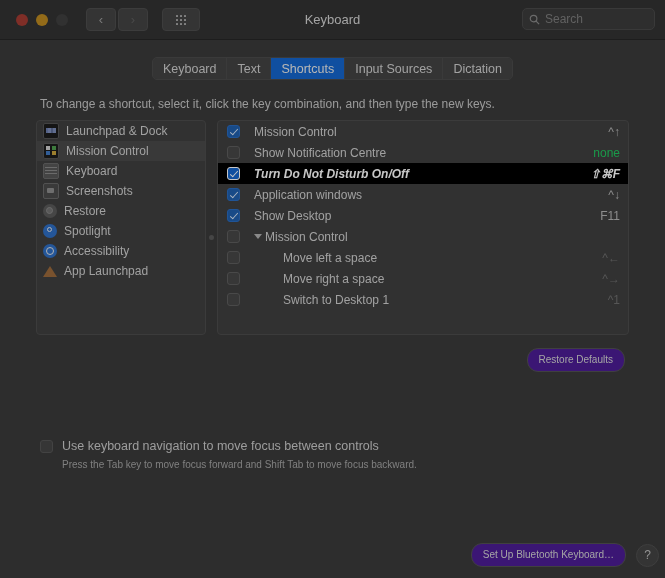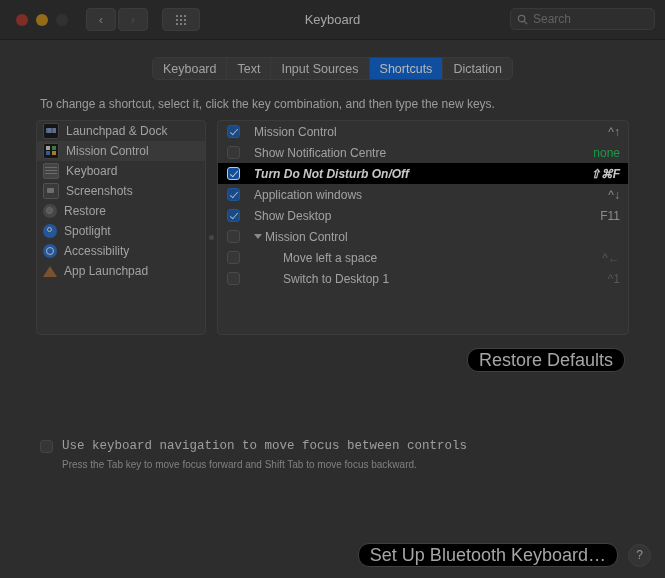--- a/index.html
+++ b/index.html
@@ -99,21 +99,21 @@
     right: 0;
     text-align: center;
     font-size: 13px;
     color: #d3d3d3;
     pointer-events: none;
   }
   .searchbox {
     position: absolute;
     right: 10px;
     top: 8px;
-    width: 145px;
+    width: 133px;
     height: 22px;
     background: #3c3c3c;
     border: 1px solid #4a4a4a;
     border-radius: 5px;
     display: flex;
     align-items: center;
     padding: 0 6px;
     box-sizing: border-box;
   }
   .searchbox .mag {
@@ -341,34 +341,33 @@
     margin-right: 3px;
     flex: 0 0 auto;
   }
 
   .restore-wrap {
     display: flex;
     justify-content: flex-end;
     margin: 13px 20px 0 20px;
   }
   .btn {
-    background: #000000;
+    background: #4c1d95;
     border: 1px solid #525252;
     border-radius: 11px;
     color: #d4d4d4;
-    font-size: 18px;
+    font-size: 10px;
     font-family: "Liberation Sans", sans-serif;
     padding: 3px 11px;
     line-height: 16px;
   }
   .kbnav {
     margin: 67px 20px 0 20px;
     display: flex;
     align-items: flex-end;
-    font-family: Liberation Mono, monospace;
   }
   .kbnav .cbox2 {
     width: 13px; height: 13px; flex: 0 0 13px;
     border: 1px solid #565656;
     background: #464646;
     border-radius: 3px;
     margin-right: 9px;
     margin-top: 1px;
     box-sizing: border-box;
   }
@@ -378,21 +377,21 @@
     color: #a4a4a4;
     margin: 6px 0 0 42px;
   }
   .footer {
     position: absolute;
     left: 0; right: 0; bottom: 0;
     height: 46px;
     display: flex;
     align-items: center;
     justify-content: flex-end;
-    padding-right: 14px;
+    padding-right: 6px;
     gap: 10px;
     box-sizing: border-box;
   }
   .helpbtn {
     width: 21px; height: 21px;
     border-radius: 50%;
     background: #434343;
     border: 1px solid #505050;
     color: #bdbdbd;
     font-size: 12px;
@@ -447,22 +446,22 @@
         <line x1="7.7" y1="7.7" x2="11" y2="11" stroke="#c9c9c9" stroke-width="1.3"></line>
       </svg>
       <input type="text" placeholder="Search" style="">
     </div>
   </div>
 
   <div class="tabbar-wrap">
     <div class="tabbar">
       <div class="tab">Keyboard</div>
       <div class="tab">Text</div>
+      <div class="tab active">Shortcuts</div>
       <div class="tab">Input Sources</div>
-      <div class="tab active">Shortcuts</div>
       <div class="tab">Dictation</div>
     </div>
   </div>
 
   <div class="content">
 
     <div class="hint">To change a shortcut, select it, click the key combination, and then type the new keys.</div>
 
     <div class="panes">
 
@@ -545,20 +544,25 @@
           </span>
           <span class="sc-key"></span>
         </div>
 
         <div class="sc-row">
           <span class="cbox"></span>
           <span class="sc-label indent">Move left a space</span>
           <span class="sc-key dim">^←</span>
         </div>
 
+        <div class="sc-row">
+          <span class="cbox"></span>
+          <span class="sc-label indent">Move right a space</span>
+          <span class="sc-key dim">^→</span>
+        </div>
 
         <div class="sc-row">
           <span class="cbox"></span>
           <span class="sc-label indent">Switch to Desktop 1</span>
           <span class="sc-key dim">^1</span>
         </div>
 
       </div>
     </div>
 

